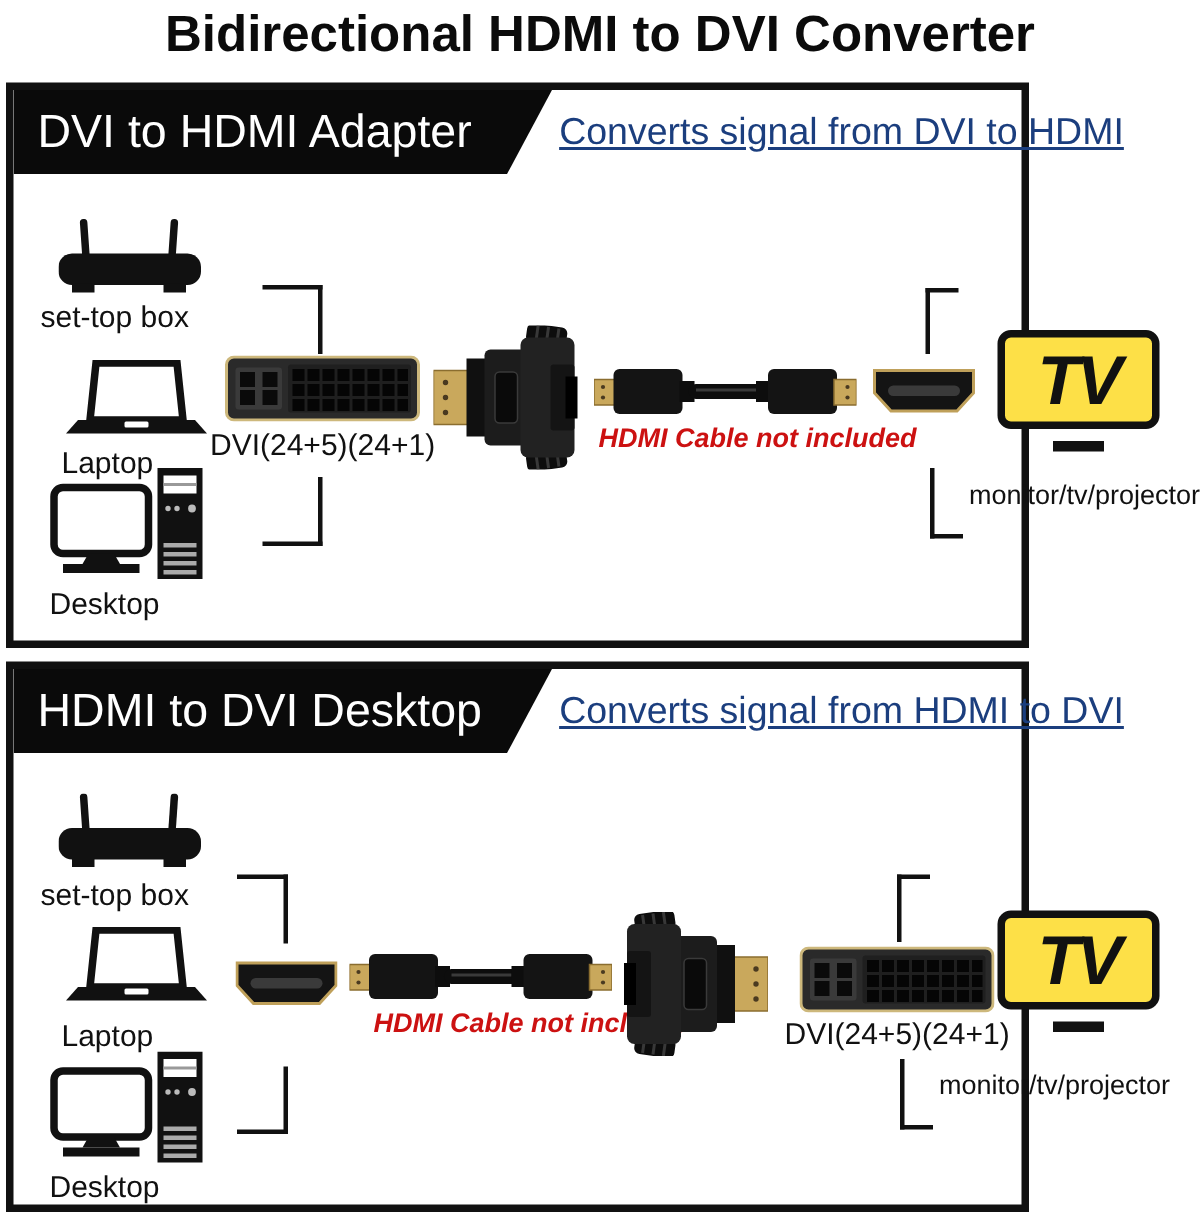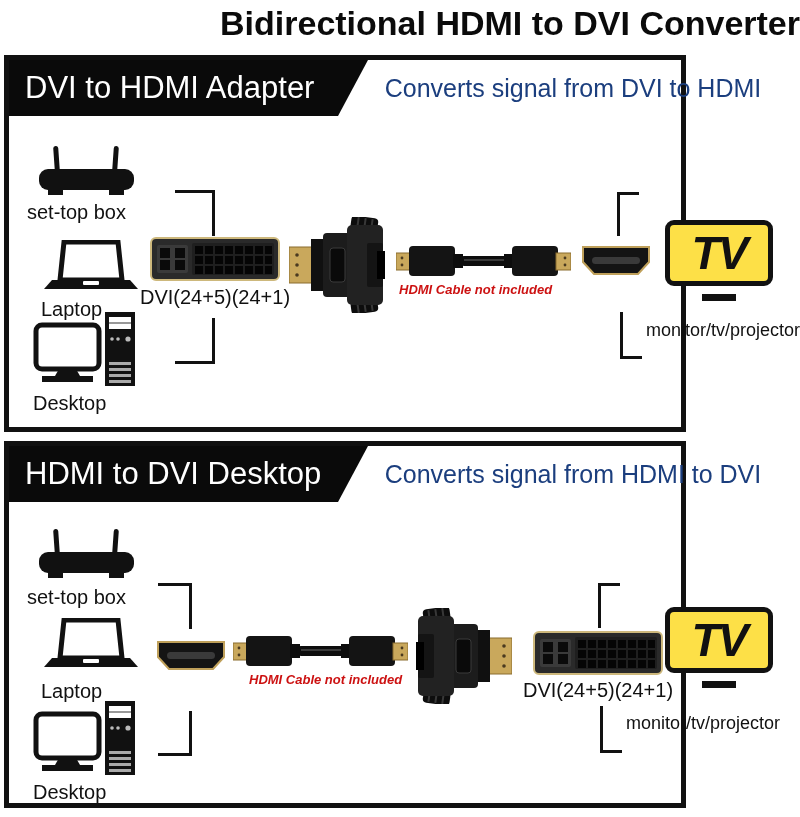--- a/index.html
+++ b/index.html
@@ -1,50 +1,50 @@
 <!DOCTYPE html>
 <html><head>
 <meta charset="utf-8">
 <style>
   html,body { margin:0; padding:0; }
   body {
     width:800px; height:817px; background:#ffffff; position:relative;
     font-family:"Liberation Sans", sans-serif; overflow:hidden;
   }
   .title {
-    position:absolute; left:0; top:4px; width:800px; text-align:right;
+    position:absolute; left:0; top:4px; width:800px; text-align:center;
     font-size:34px; font-weight:700; color:#0b0b0b; letter-spacing:0px;
   }
   .panel {
     position:absolute; left:4px; width:682px;
     border:5px solid #111; background:#fff; box-sizing:border-box;
   }
   .panel-1 { top:55px; height:377px; }
   .panel-2 { top:441px; height:367px; }
   .band {
     position:absolute; left:0; top:0; width:100%; height:56px; background:#0a0a0a;
     clip-path:polygon(0 0, 359px 0, 329px 100%, 0 100%);
   }
   .heading {
     position:absolute; left:16px; top:0; height:56px; line-height:56px;
     color:#fff; font-size:31px; white-space:nowrap;
   }
   .subheading {
-    position:absolute; left:366px; top:0; width:396px; height:56px; line-height:56px;
-    text-align:center; color:#1b3e7e; font-size:25px; white-space:nowrap;
+    position:absolute; left:354px; top:0; width:396px; height:56px; line-height:56px;
+    text-align:center; color:#1b3e7e; font-size:25px; white-space:nowrap;text-decoration:underline;
   }
   .abs { position:absolute; }
   .lbl { position:absolute; text-align:left; font-size:20px; color:#111; white-space:nowrap; }
   .bk  { position:absolute; box-sizing:border-box; }
   .bk-tl { border-top:3px solid #111; border-right:3px solid #111; }
   .bk-bl { border-bottom:3px solid #111; border-right:3px solid #111; }
   .bk-tr { border-top:3px solid #111; border-left:3px solid #111; }
   .bk-br { border-bottom:3px solid #111; border-left:3px solid #111; }
   .note {
-    position:absolute; font-style:italic; font-weight:700; font-size:13px;
+    position:absolute; font-style:italic; font-weight:700; font-size:18px;
     color:#cc1111; white-space:nowrap;
   }
   .tvbox {
     position:absolute; width:98px; height:56px; border:5px solid #111; border-radius:9px;
     display:flex; align-items:center; justify-content:center;
     font-style:italic; font-weight:700; font-size:46px; letter-spacing:-2px; color:#111;
     background:#fde047;
   }
   .tvstand { position:absolute; width:34px; height:7px; background:#111; }
 </style>

